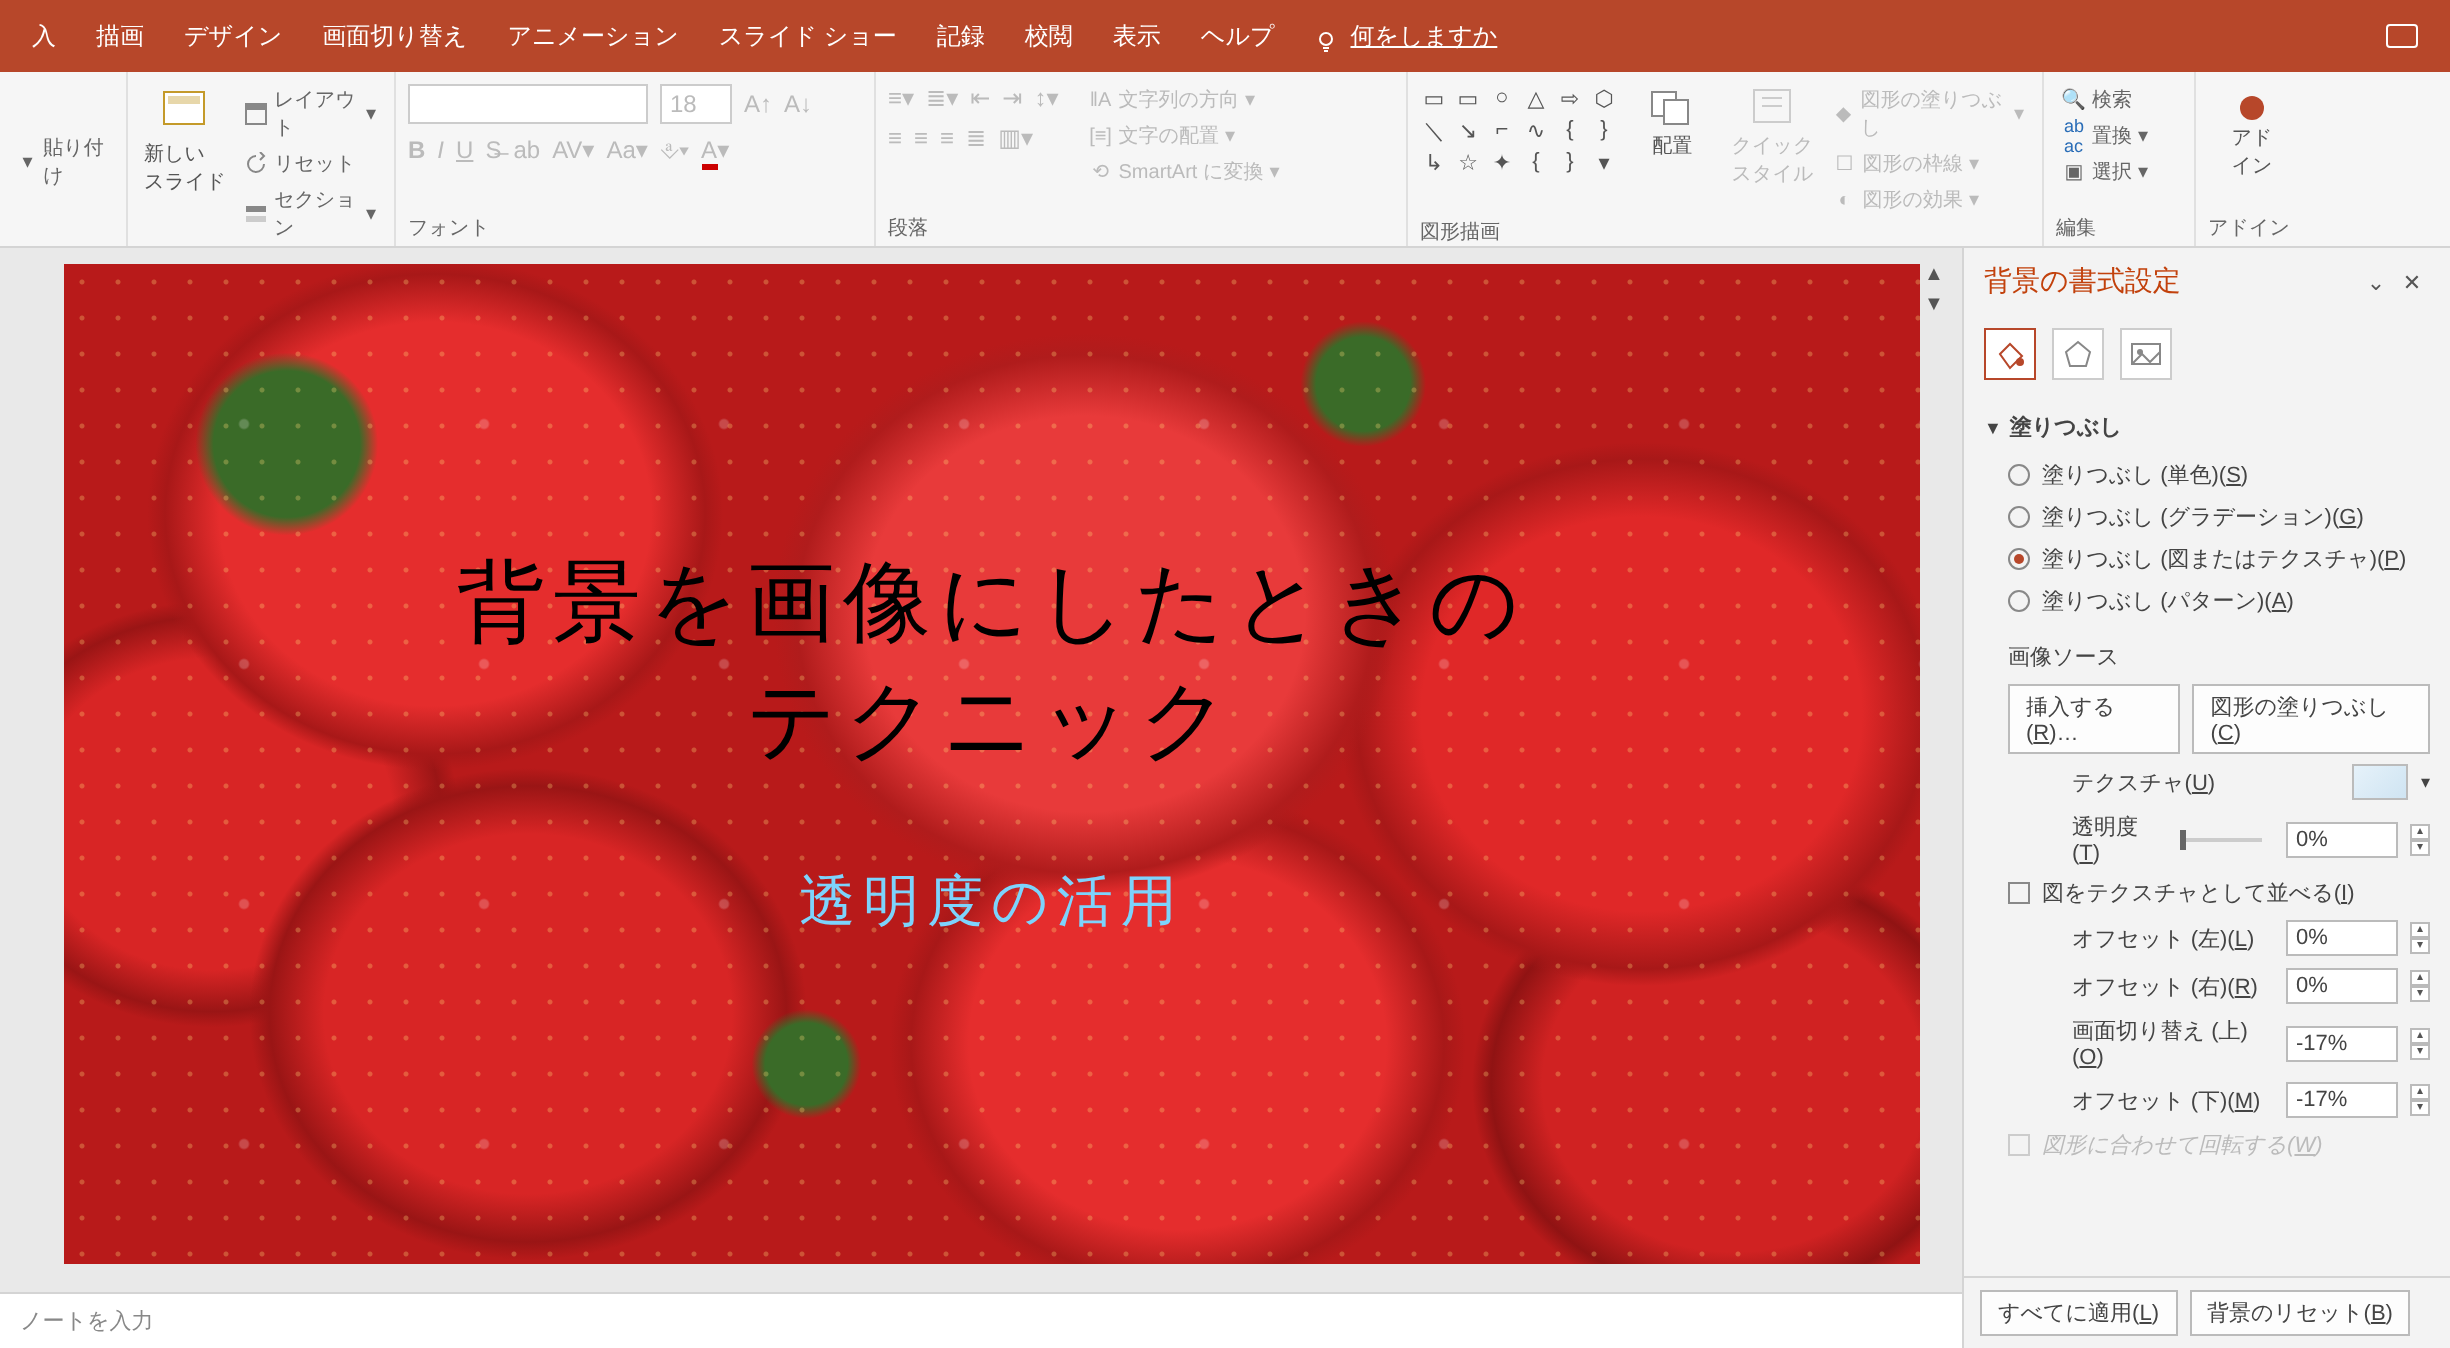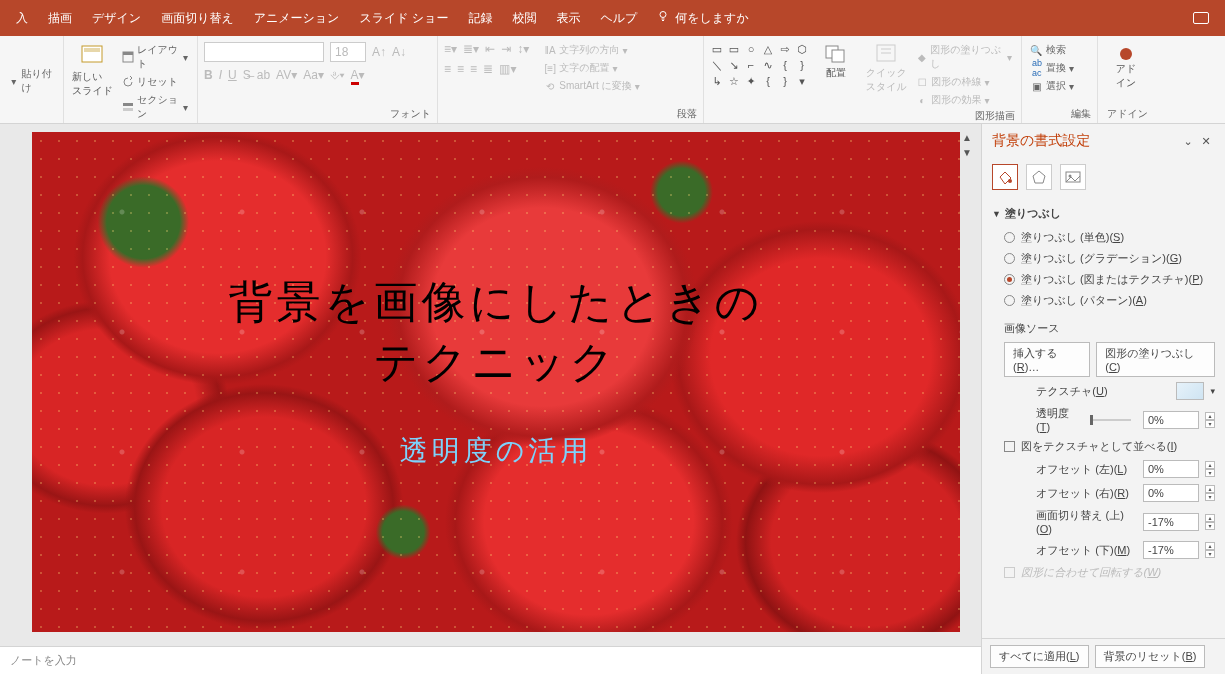--- a/index.html
+++ b/index.html
@@ -1,25 +1,25 @@
 <!DOCTYPE html>
 <html><head>
 <meta charset="utf-8">
 <style>
 * { box-sizing: border-box; margin: 0; padding: 0; font-family: "Yu Gothic UI", "Meiryo", sans-serif; }
 body { width: 1225px; height: 674px; background: #f3f3f3; overflow: hidden; }
 .titlebar { height: 36px; background: #b7472a; display: flex; align-items: center; padding: 0 6px; color: #fff; font-size: 12px; }
 .tab { padding: 0 10px; height: 36px; display: flex; align-items: center; cursor: pointer; }
-.tell { display: flex; align-items: flex-start; gap: 6px; padding: 0 10px; }
+.tell { display: flex; align-items: flex-end; gap: 6px; padding: 0 10px; text-decoration: underline; }
 .titlebar-right { margin-left: auto; display: flex; align-items: center; }
 .proj { width: 16px; height: 12px; border: 1px solid #fff; border-radius: 2px; }
 .ribbon { height: 88px; background: #f6f6f6; border-bottom: 1px solid #d4d4d4; display: flex; }
 .rgroup { border-right: 1px solid #e0e0e0; display: flex; flex-direction: column; padding: 2px 6px 0 6px; }
 .rgroup-body { flex: 1; display: flex; align-items: flex-start; gap: 4px; }
-.rgroup-label { text-align: right; font-size: 10px; color: #666; padding: 1px 0 2px 0; }
+.rgroup-label { text-align: left; font-size: 10px; color: #666; padding: 1px 0 2px 0; }
 .bigbtn { display: flex; flex-direction: column; align-items: center; justify-content: center; width: 50px; font-size: 10px; color: #555; gap: 2px; padding-top: 4px; cursor: pointer; }
 .vstack { display: flex; flex-direction: column; gap: 2px; font-size: 10px; color: #666; }
 .vstack > div { display: flex; align-items: center; gap: 3px; padding: 1px 3px; cursor: pointer; }
 .vstack .ico { width: 12px; height: 12px; display: inline-flex; align-items: center; justify-content: center; }
 .dim { color: #bbb; }
 .select { border: 1px solid #ccc; height: 20px; font-size: 11px; padding: 0 4px; background: #fff; color: #bbb; display: inline-flex; align-items: center; }
 .icorow { display: flex; gap: 6px; align-items: center; }
 .icorow span { font-size: 12px; color: #bbb; cursor: pointer; }
 .shape-gallery { display: flex; flex-direction: column; gap: 2px; }
 .shape-row { display: flex; gap: 3px; }

